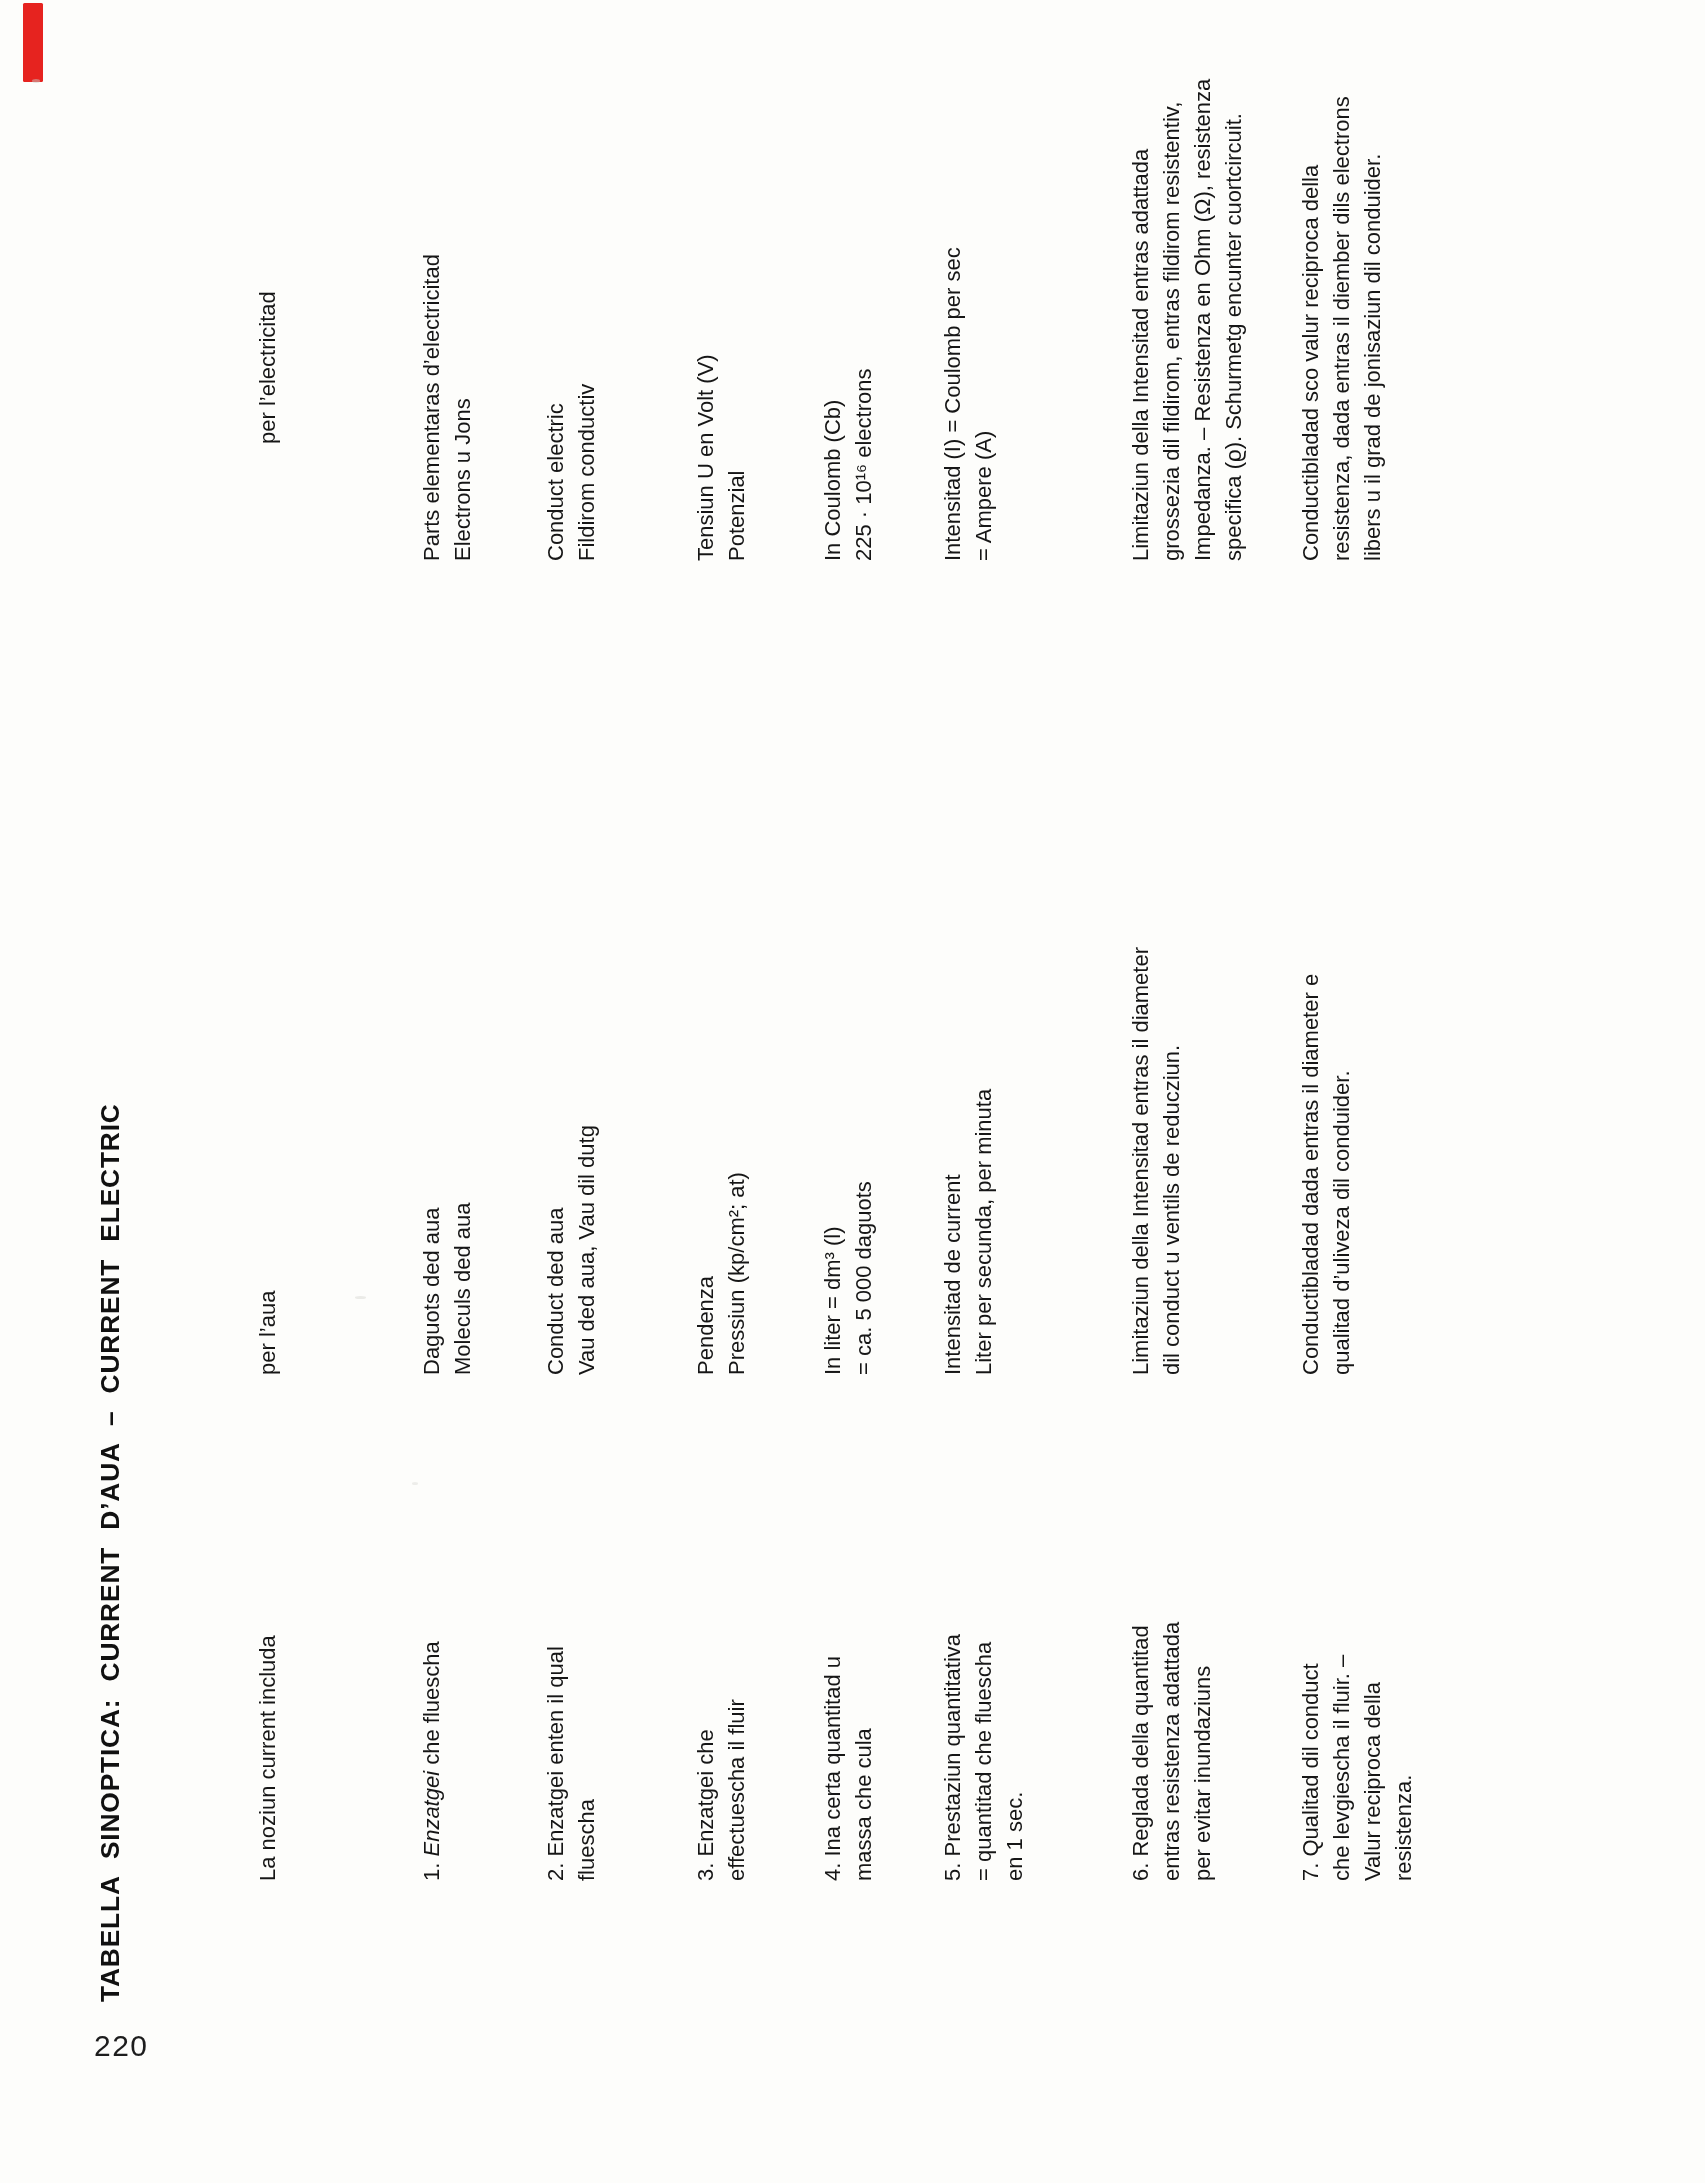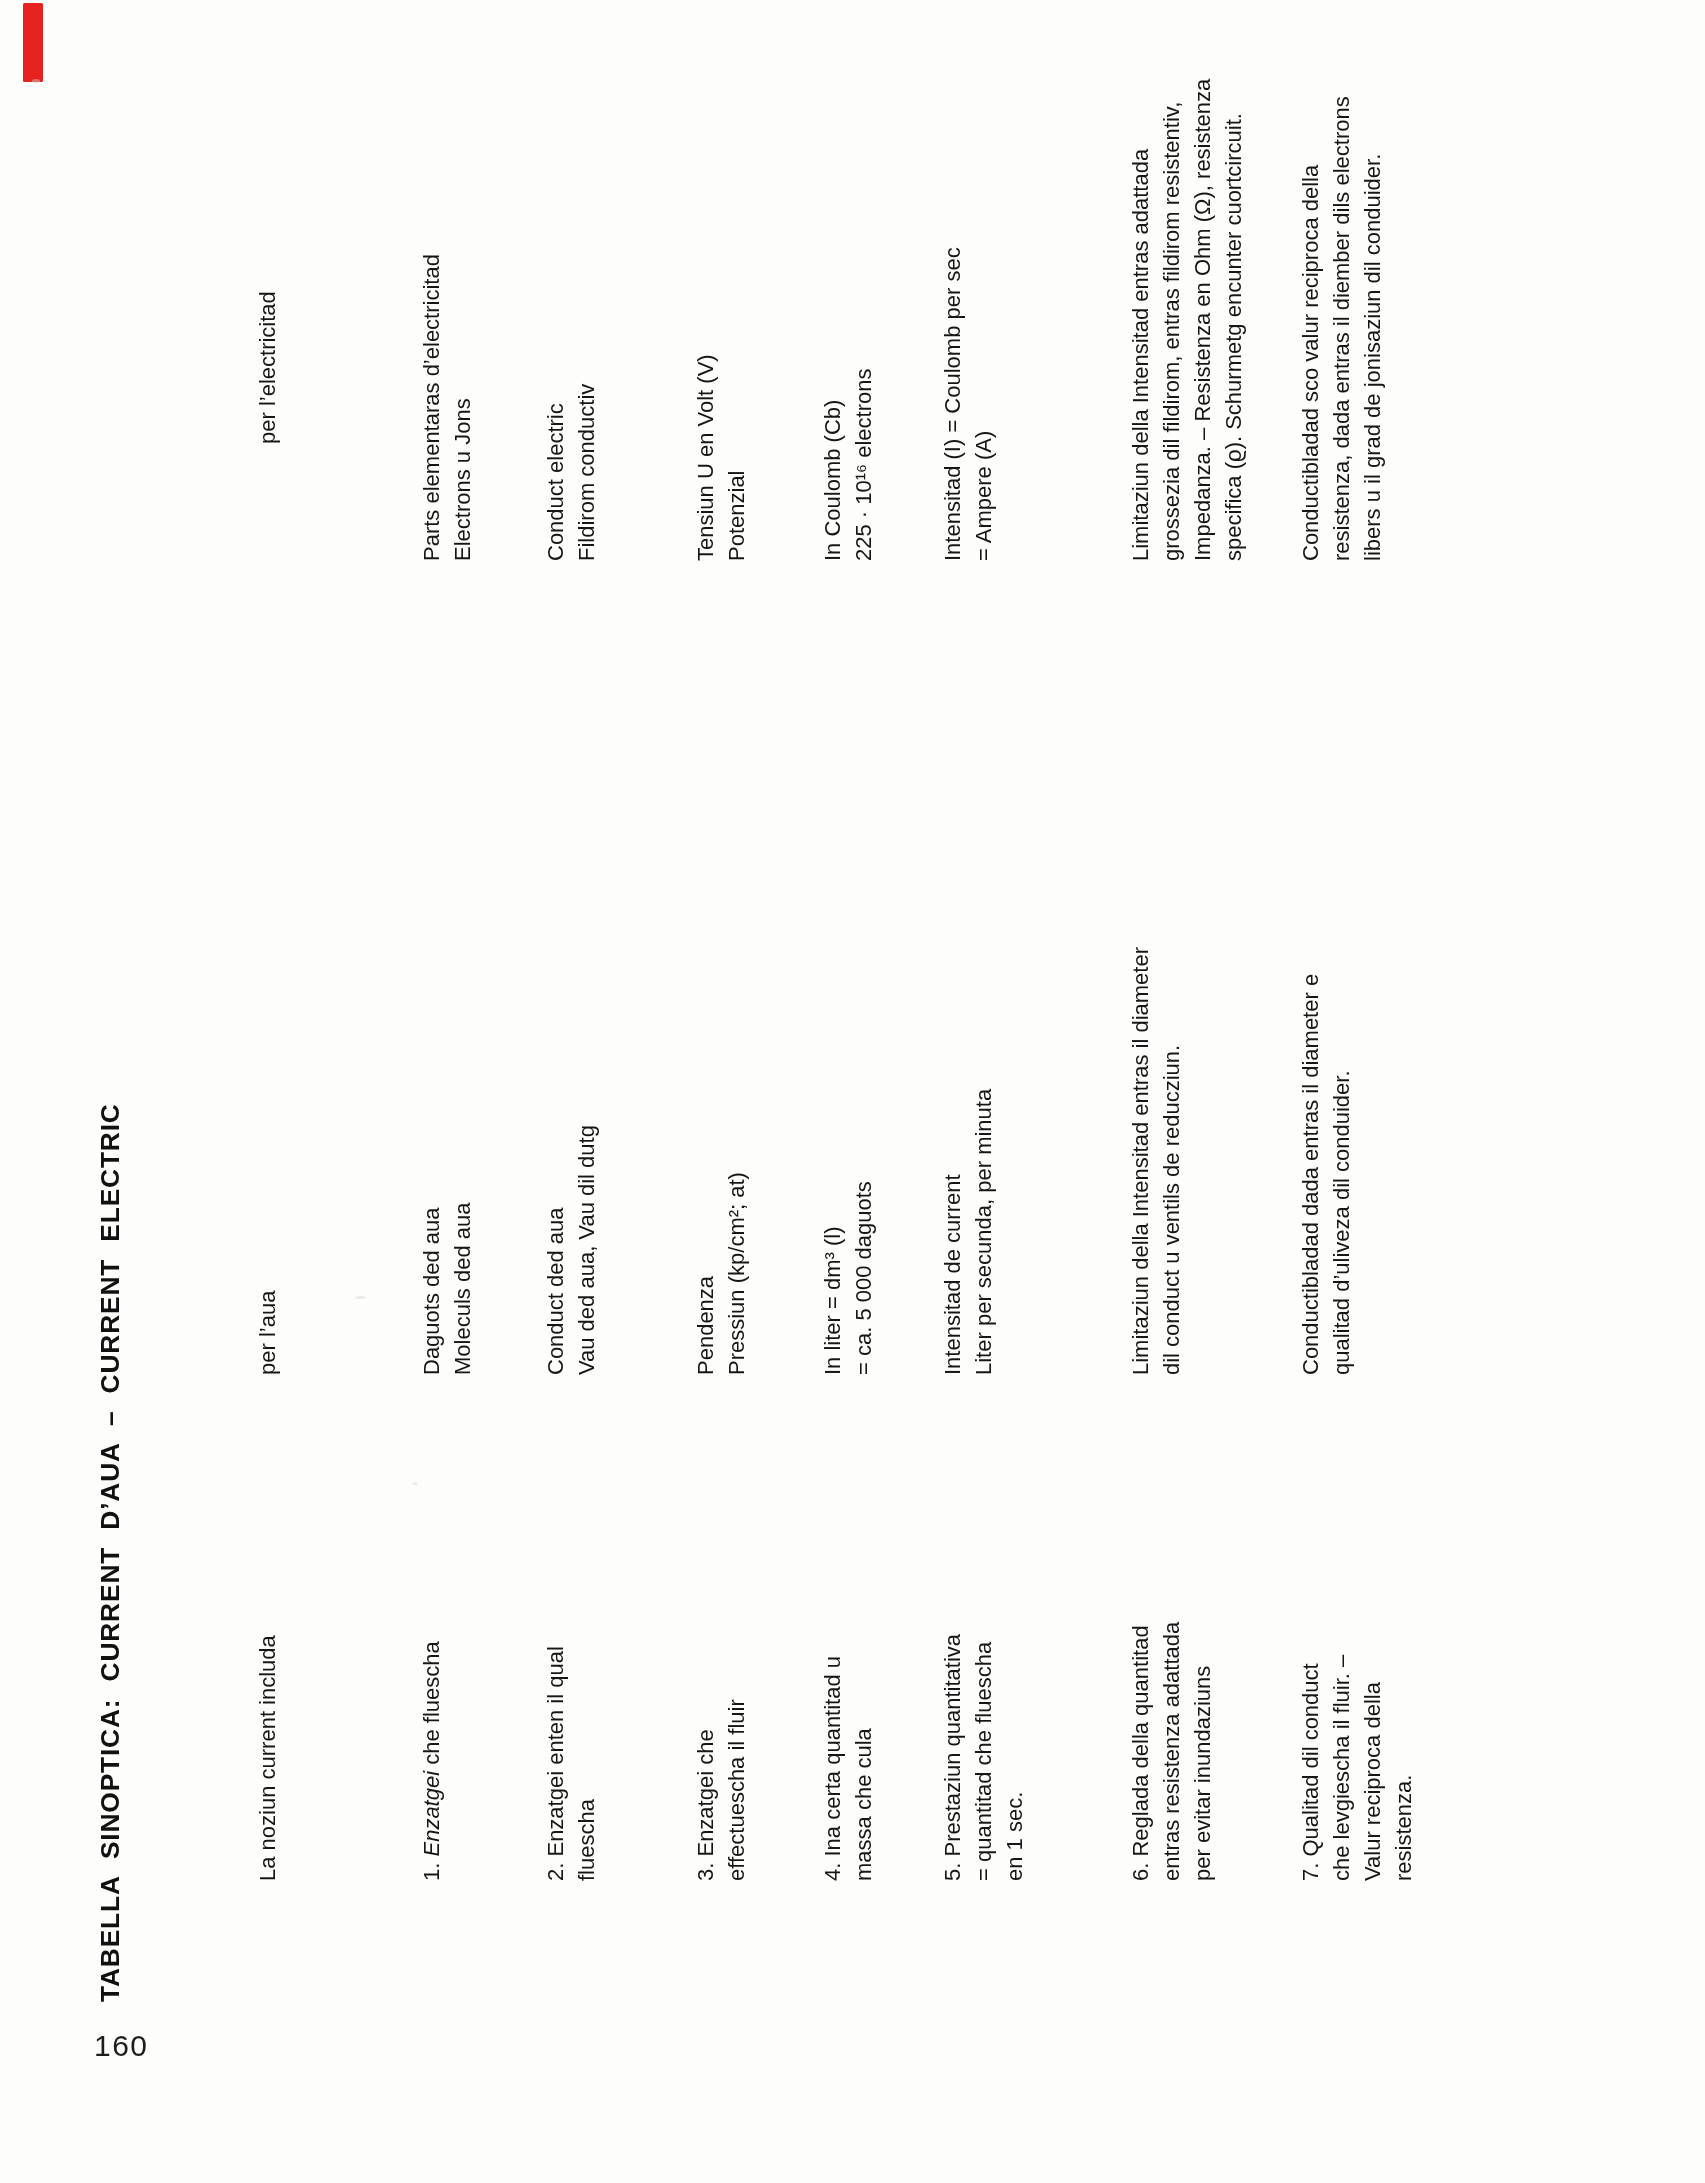--- a/index.html
+++ b/index.html
@@ -172,16 +172,16 @@
       <div class="line">qualitad d’uliveza dil conduider.</div>
     </div>
     <div class="cell c-el r7">
       <div class="line">Conductibladad sco valur reciproca della</div>
       <div class="line">resistenza, dada entras il diember dils electrons</div>
       <div class="line">libers u il grad de jonisaziun dil conduider.</div>
     </div>
 
   </div>
 
-  <div class="page-number">160</div>
+  <div class="page-number">220</div>
 
 </div>
 
 
 </body></html>

